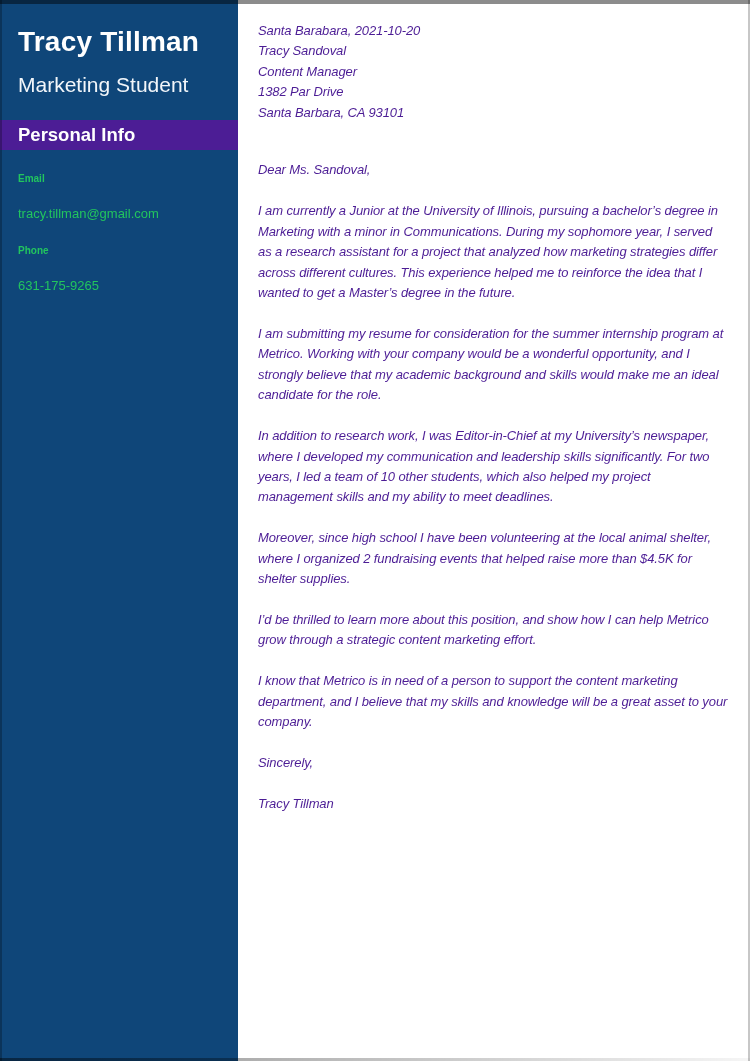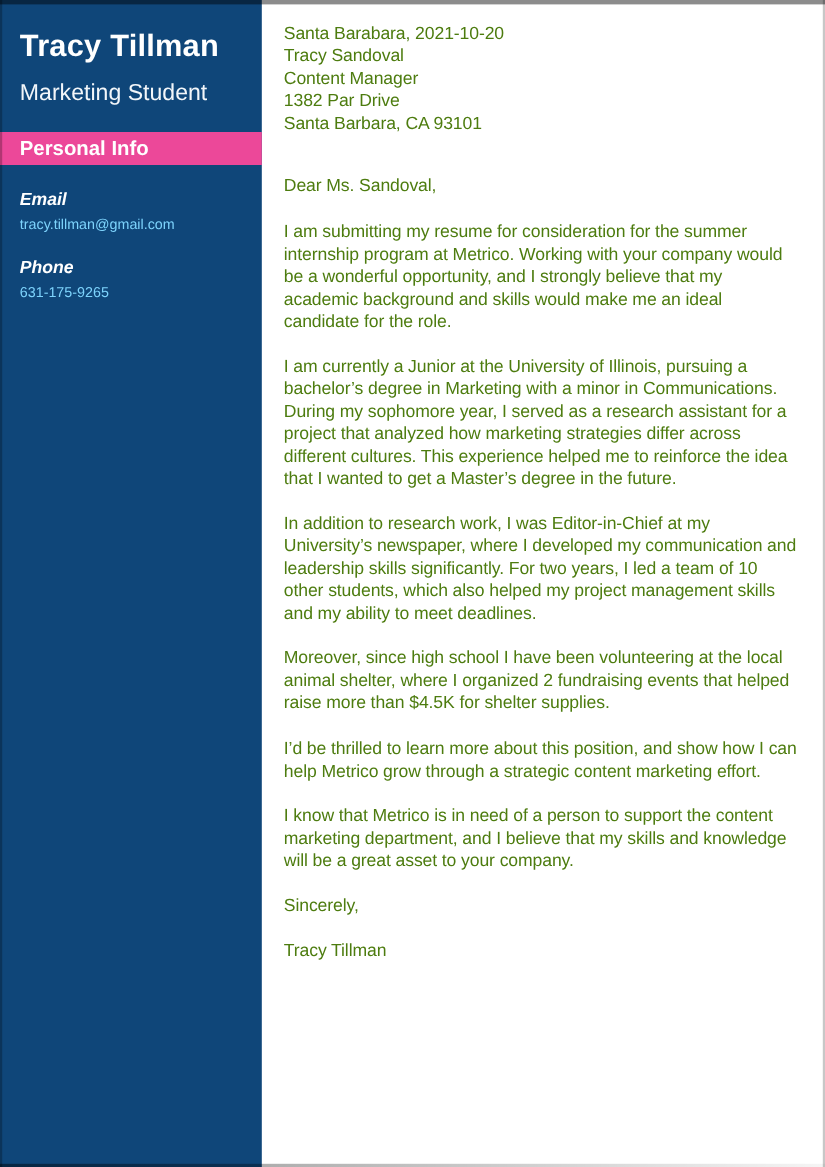--- a/index.html
+++ b/index.html
@@ -34,53 +34,53 @@
     color: #ffffff;
   }
   .sidebar .job-title {
     padding: 15px 16px 0 18px;
     font-size: 21px;
     font-weight: normal;
     color: #f2f6fa;
   }
   .sidebar .section-band {
     margin-top: 23px;
-    background: #ec4899;
+    background: #4c1d95;
     height: 30px;
     line-height: 30px;
     padding-left: 18px;
     font-size: 18.5px;
     font-weight: bold;
     color: #ffffff;
   }
   .contact-group { padding: 0 18px; }
   .contact-label {
     margin-top: 23px;
-    font-size: 16px;
+    font-size: 10px;
     font-weight: bold;
-    color: #ffffff;
-    font-style: italic;
+    color: #22c55e;
   }
   .contact-label.second { margin-top: 24px; }
   .contact-value {
-    margin-top: 5px;
+    margin-top: 22px;
     font-size: 13px;
-    color: #7dd3fc;
+    color: #22c55e;
   }
 
   
   .letter {
     position: absolute;
     left: 258px;
     top: 21px;
     width: 470px;
-    color: #4d7c0f;
-    font-size: 16px;
+    color: #4c1d95;
+    font-size: 13px;
     letter-spacing: -0.1px;
     line-height: 20.4px;
+    font-style: italic;
   }
   .letter .header-block { margin: 0 0 37px 0; }
   .letter .header-line { margin: 0; }
   .letter p { margin: 0 0 20.5px 0; }
   .letter .salutation { margin-bottom: 21px; }
   .letter .closing { margin-bottom: 20.5px; }
   .letter .signature { margin: 0; }
 
   
   .edge-top {
@@ -121,22 +121,22 @@
   <div class="header-block">
     <div class="header-line">Santa Barabara, 2021-10-20</div>
     <div class="header-line">Tracy Sandoval</div>
     <div class="header-line">Content Manager</div>
     <div class="header-line">1382 Par Drive</div>
     <div class="header-line">Santa Barbara, CA 93101</div>
   </div>
 
   <p class="salutation">Dear Ms. Sandoval,</p>
 
+  <p>I am currently a Junior at the University of Illinois, pursuing a bachelor’s degree in Marketing with a minor in Communications. During my sophomore year, I served as a research assistant for a project that analyzed how marketing strategies differ across different cultures. This experience helped me to reinforce the idea that I wanted to get a Master’s degree in the future.</p>
   <p>I am submitting my resume for consideration for the summer internship program at Metrico. Working with your company would be a wonderful opportunity, and I strongly believe that my academic background and skills would make me an ideal candidate for the role.</p>
-  <p>I am currently a Junior at the University of Illinois, pursuing a bachelor’s degree in Marketing with a minor in Communications. During my sophomore year, I served as a research assistant for a project that analyzed how marketing strategies differ across different cultures. This experience helped me to reinforce the idea that I wanted to get a Master’s degree in the future.</p>
   <p>In addition to research work, I was Editor-in-Chief at my University’s newspaper, where I developed my communication and leadership skills significantly. For two years, I led a team of 10 other students, which also helped my project management skills and my ability to meet deadlines.</p>
   <p>Moreover, since high school I have been volunteering at the local animal shelter, where I organized 2 fundraising events that helped raise more than $4.5K for shelter supplies.</p>
   <p>I’d be thrilled to learn more about this position, and show how I can help Metrico grow through a strategic content marketing effort.</p>
   <p>I know that Metrico is in need of a person to support the content marketing department, and I believe that my skills and knowledge will be a great asset to your company.</p>
 
   <p class="closing">Sincerely,</p>
   <p class="signature">Tracy Tillman</p>
 </div>
 
 <div class="edge-left"></div>

